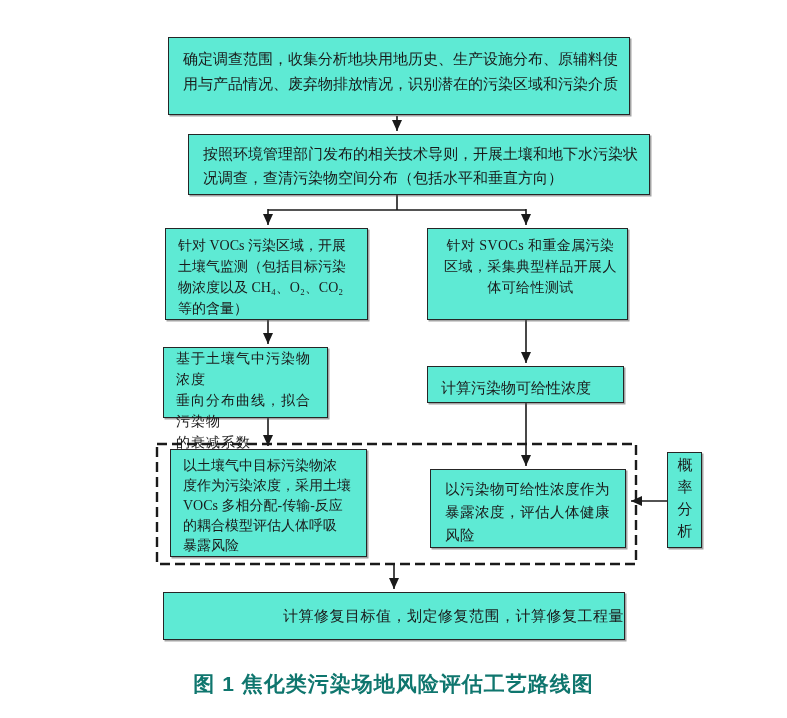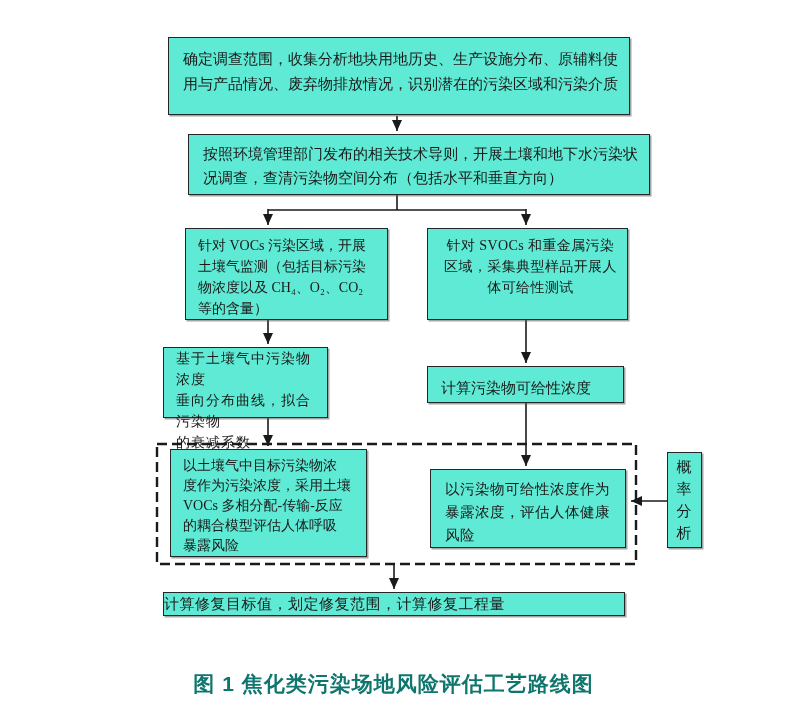--- a/index.html
+++ b/index.html
@@ -8,29 +8,29 @@
     font-family:"Liberation Serif","DejaVu Serif",serif;color:#1a1a1a;overflow:hidden;
   }
   .lines{position:absolute;left:0;top:0;z-index:1;}
   .box{
     position:absolute;z-index:2;background:#5eead4;border:1.5px solid #262626;
     box-sizing:border-box;white-space:pre-line;font-size:14px;line-height:21px;
     box-shadow:1.5px 1.5px 0 rgba(90,90,90,.55);
   }
   .b1{left:168px;top:37px;width:462px;height:78px;padding:9px 10px 0 14px;font-size:15px;line-height:25px;}
   .b2{left:168px;top:134px;width:462px;height:61px;padding:7px 10px 0 14px;font-size:15px;line-height:24px;margin-left:20px;}
-  .b3{left:165px;top:228px;width:203px;height:92px;padding:6px 6px 0 12px;line-height:21px;margin-left:20px;}
+  .b3{left:165px;top:228px;width:203px;height:92px;padding:6px 6px 0 12px;line-height:21px;}
   .b4{left:427px;top:228px;width:201px;height:92px;padding:6px 6px 0 12px;letter-spacing:.4px;text-align:center;}
   .b5{left:163px;top:347px;width:165px;height:71px;padding:0 6px 0 12px;letter-spacing:1px;}
   .b6{left:427px;top:366px;width:197px;height:37px;display:flex;align-items:center;padding:8px 0 0 13px;font-size:15px;}
   .b7{left:170px;top:449px;width:197px;height:108px;padding:6px 6px 0 12px;line-height:20px;}
   .b8{left:430px;top:469px;width:196px;height:79px;padding:8px 6px 0 14px;line-height:23px;font-size:14.5px;letter-spacing:.5px;}
   .b9{left:667px;top:452px;width:35px;height:96px;display:flex;align-items:center;justify-content:center;font-size:15px;}
-  .b9 span{display:block;width:16px;word-break:break-all;line-height:22px;text-align:left;white-space:normal;}
-  .b10{left:163px;top:592px;width:462px;height:24px;display:flex;align-items:center;justify-content:flex-start;font-size:15px;letter-spacing:.5px;}
+  .b9 span{display:block;width:16px;word-break:break-all;line-height:22px;text-align:right;white-space:normal;font-family:Liberation Mono, monospace;}
+  .b10{left:163px;top:592px;width:462px;height:48px;display:flex;align-items:center;justify-content:flex-end;font-size:15px;letter-spacing:.5px;}
   .caption{
     position:absolute;z-index:2;left:0;top:670px;width:100%;text-align:center;
     font-family:"Liberation Sans","DejaVu Sans",sans-serif;font-weight:bold;
     font-size:21px;letter-spacing:1px;color:#0f766e;
   }
 </style>
 </head>
 <body>
 
 <div class="canvas">

